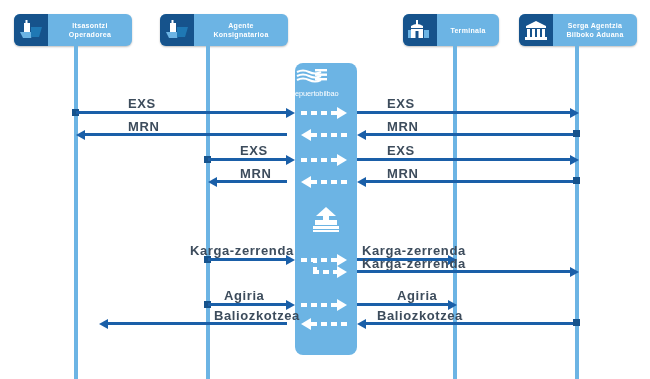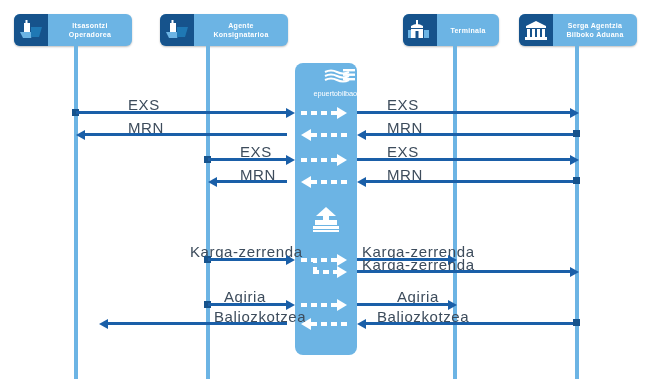--- a/index.html
+++ b/index.html
@@ -15,21 +15,21 @@
   .actor .badge svg{display:block;}
   .actor .alabel{flex:1;text-align:center;color:#ffffff;font-size:7px;
          font-weight:bold;line-height:9px;letter-spacing:.3px;padding:0 4px;}
 
   
   .lane{position:absolute;width:4px;background:#6cb4e4;top:40px;height:339px;}
 
   
   #platform{position:absolute;left:295px;top:63px;width:62px;height:292px;
             background:#6cb4e4;border-radius:8px;}
-  #logo{position:absolute;left:295px;top:68px;width:62px;text-align:right;}
+  #logo{position:absolute;left:295px;top:68px;width:62px;text-align:left;}
   #logo .wordmark{color:#ffffff;font-size:7.4px;letter-spacing:-.1px;margin-top:2px;}
   #shipicon{position:absolute;left:295px;top:205px;width:62px;text-align:center;}
 
   
   .flow{position:absolute;height:3px;background:#1a5fa8;}
   .head-r{position:absolute;width:0;height:0;border-top:5px solid transparent;
           border-bottom:5px solid transparent;border-left:9px solid #1a5fa8;}
   .head-l{position:absolute;width:0;height:0;border-top:5px solid transparent;
           border-bottom:5px solid transparent;border-right:9px solid #1a5fa8;}
   .knob{position:absolute;width:7px;height:7px;background:#16538c;}
@@ -38,21 +38,21 @@
   .dflow{position:absolute;height:4px;
          background:repeating-linear-gradient(to right,#ffffff 0 6px,transparent 6px 10px);}
   .dvert{position:absolute;width:4px;
          background:repeating-linear-gradient(to bottom,#ffffff 0 5px,transparent 5px 9px);}
   .dhead-r{position:absolute;width:0;height:0;border-top:6px solid transparent;
           border-bottom:6px solid transparent;border-left:10px solid #ffffff;}
   .dhead-l{position:absolute;width:0;height:0;border-top:6px solid transparent;
           border-bottom:6px solid transparent;border-right:10px solid #ffffff;}
 
   
-  .msg{position:absolute;color:#3d4c5c;font-size:15px;font-weight:normal;
+  .msg{position:absolute;color:#3d4c5c;font-size:13px;font-weight:bold;
        letter-spacing:.6px;white-space:nowrap;}
 </style>
 </head>
 <body>
 
 <div id="stage">
 
   <div class="actor" style="left:14px;top:14px;width:118px;">
     <span class="badge">
       <svg width="26" height="22" viewBox="0 0 26 22">

